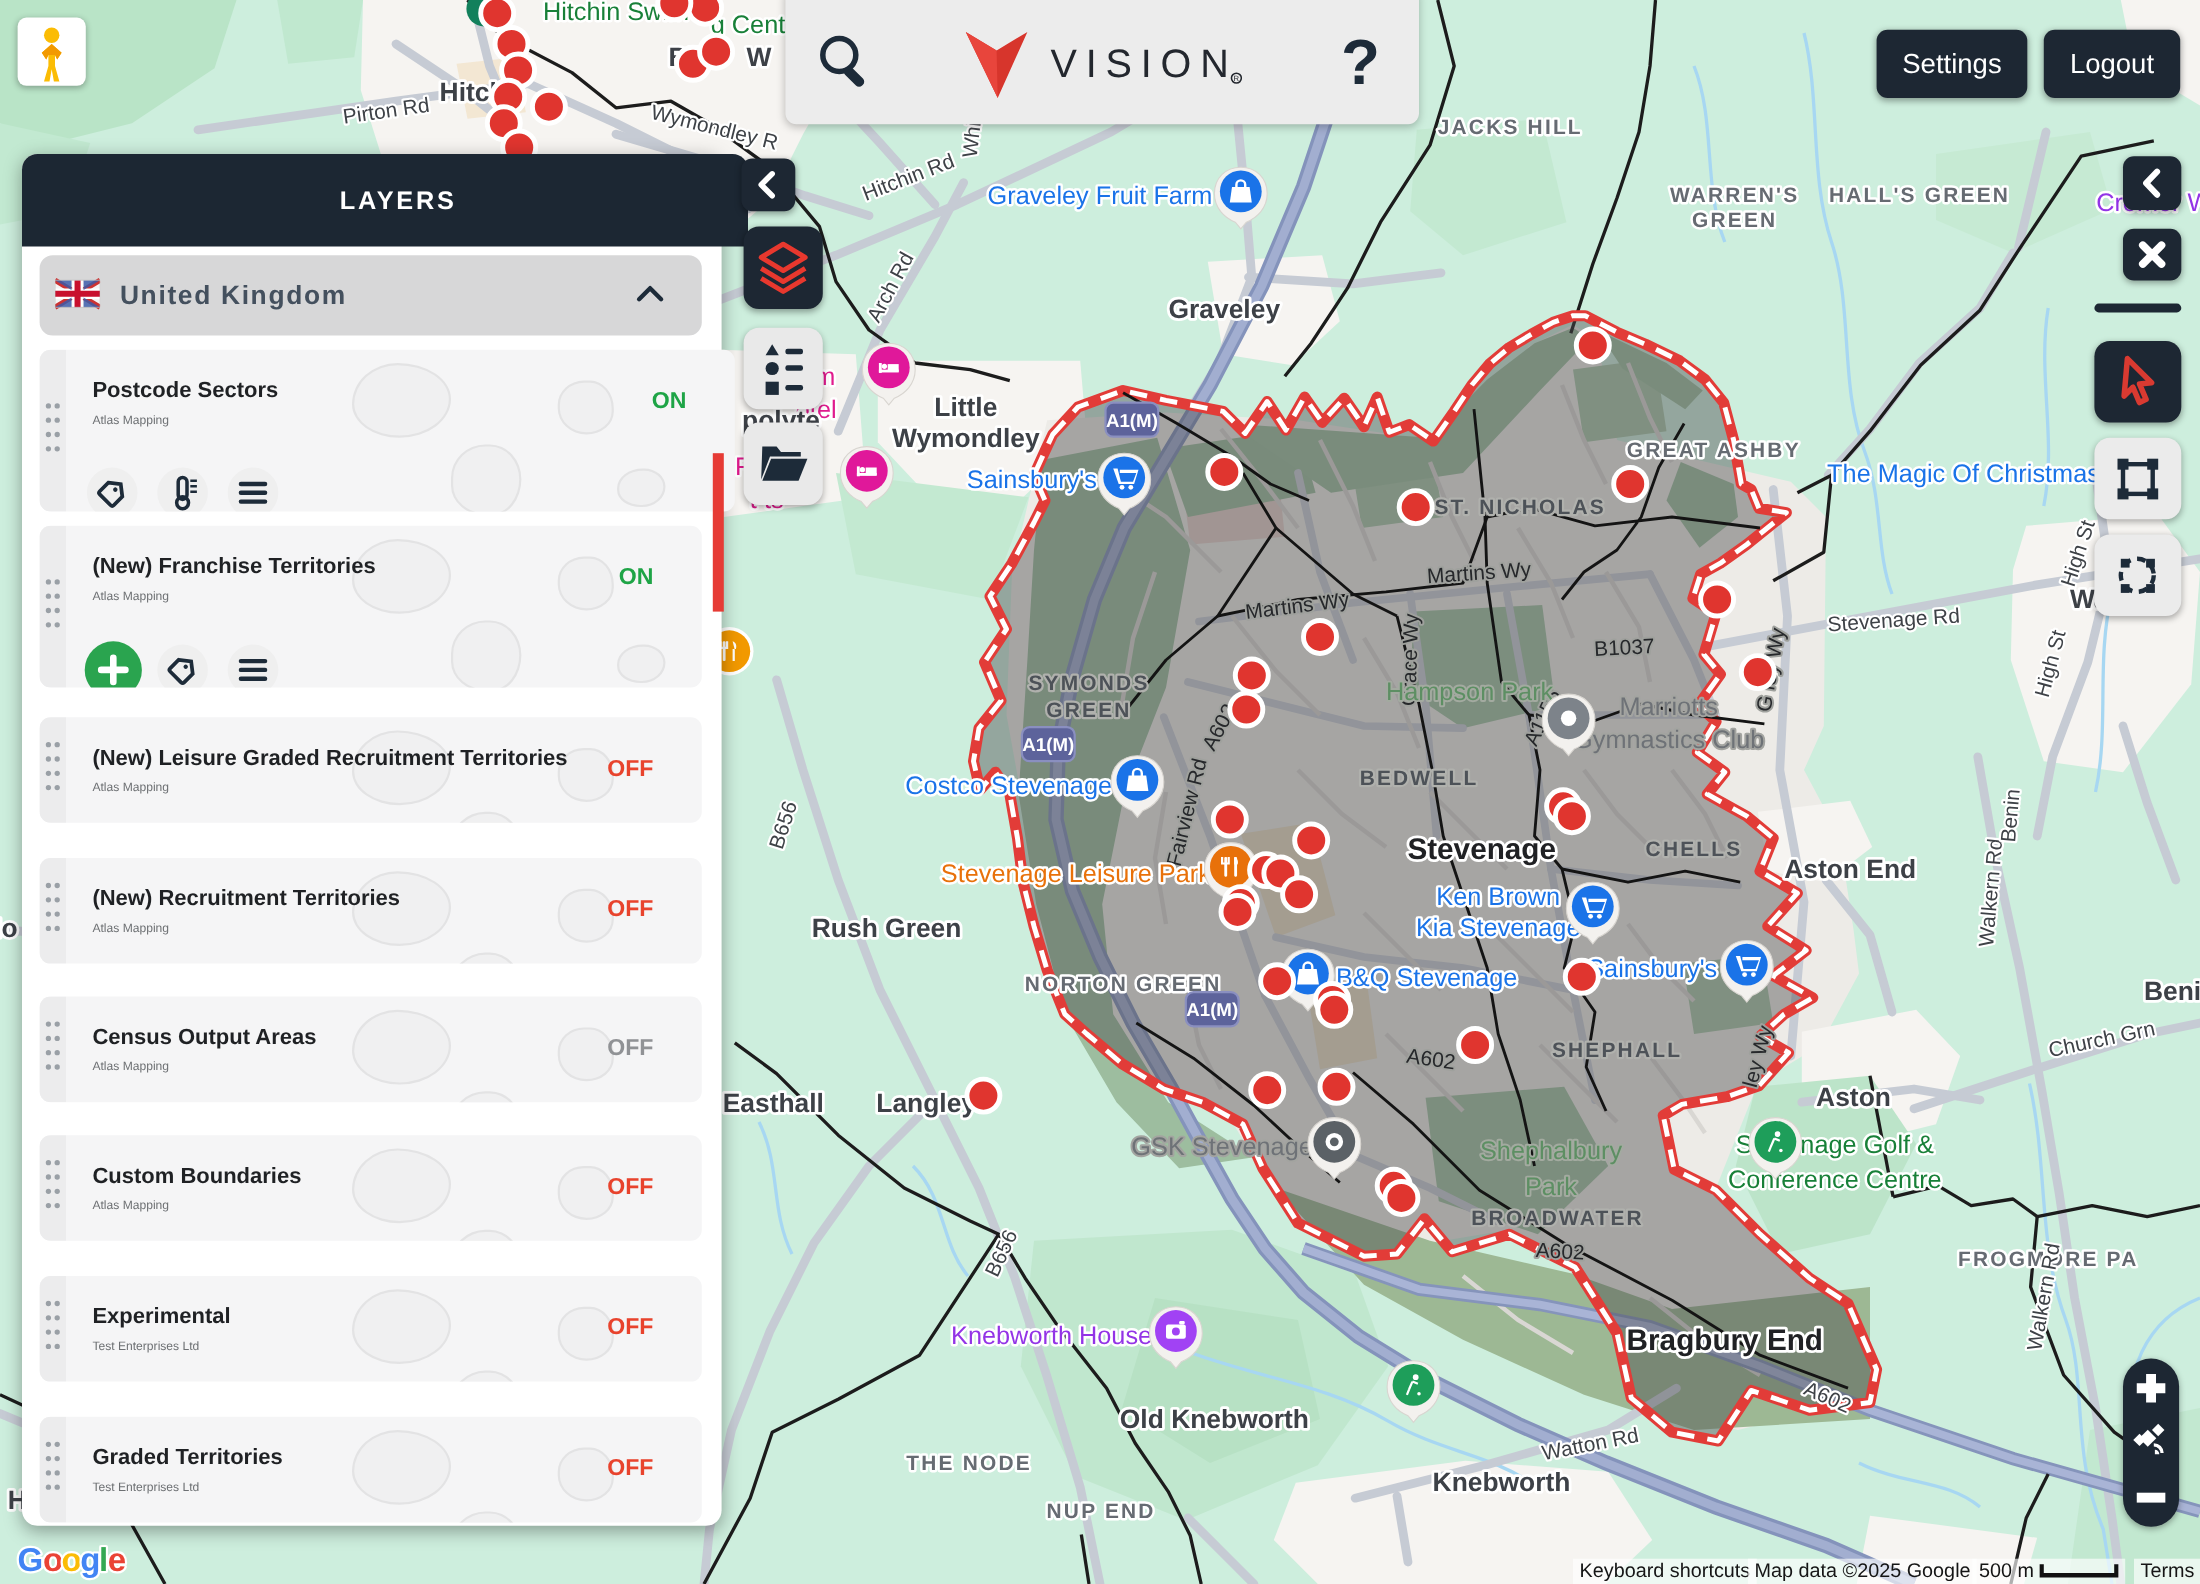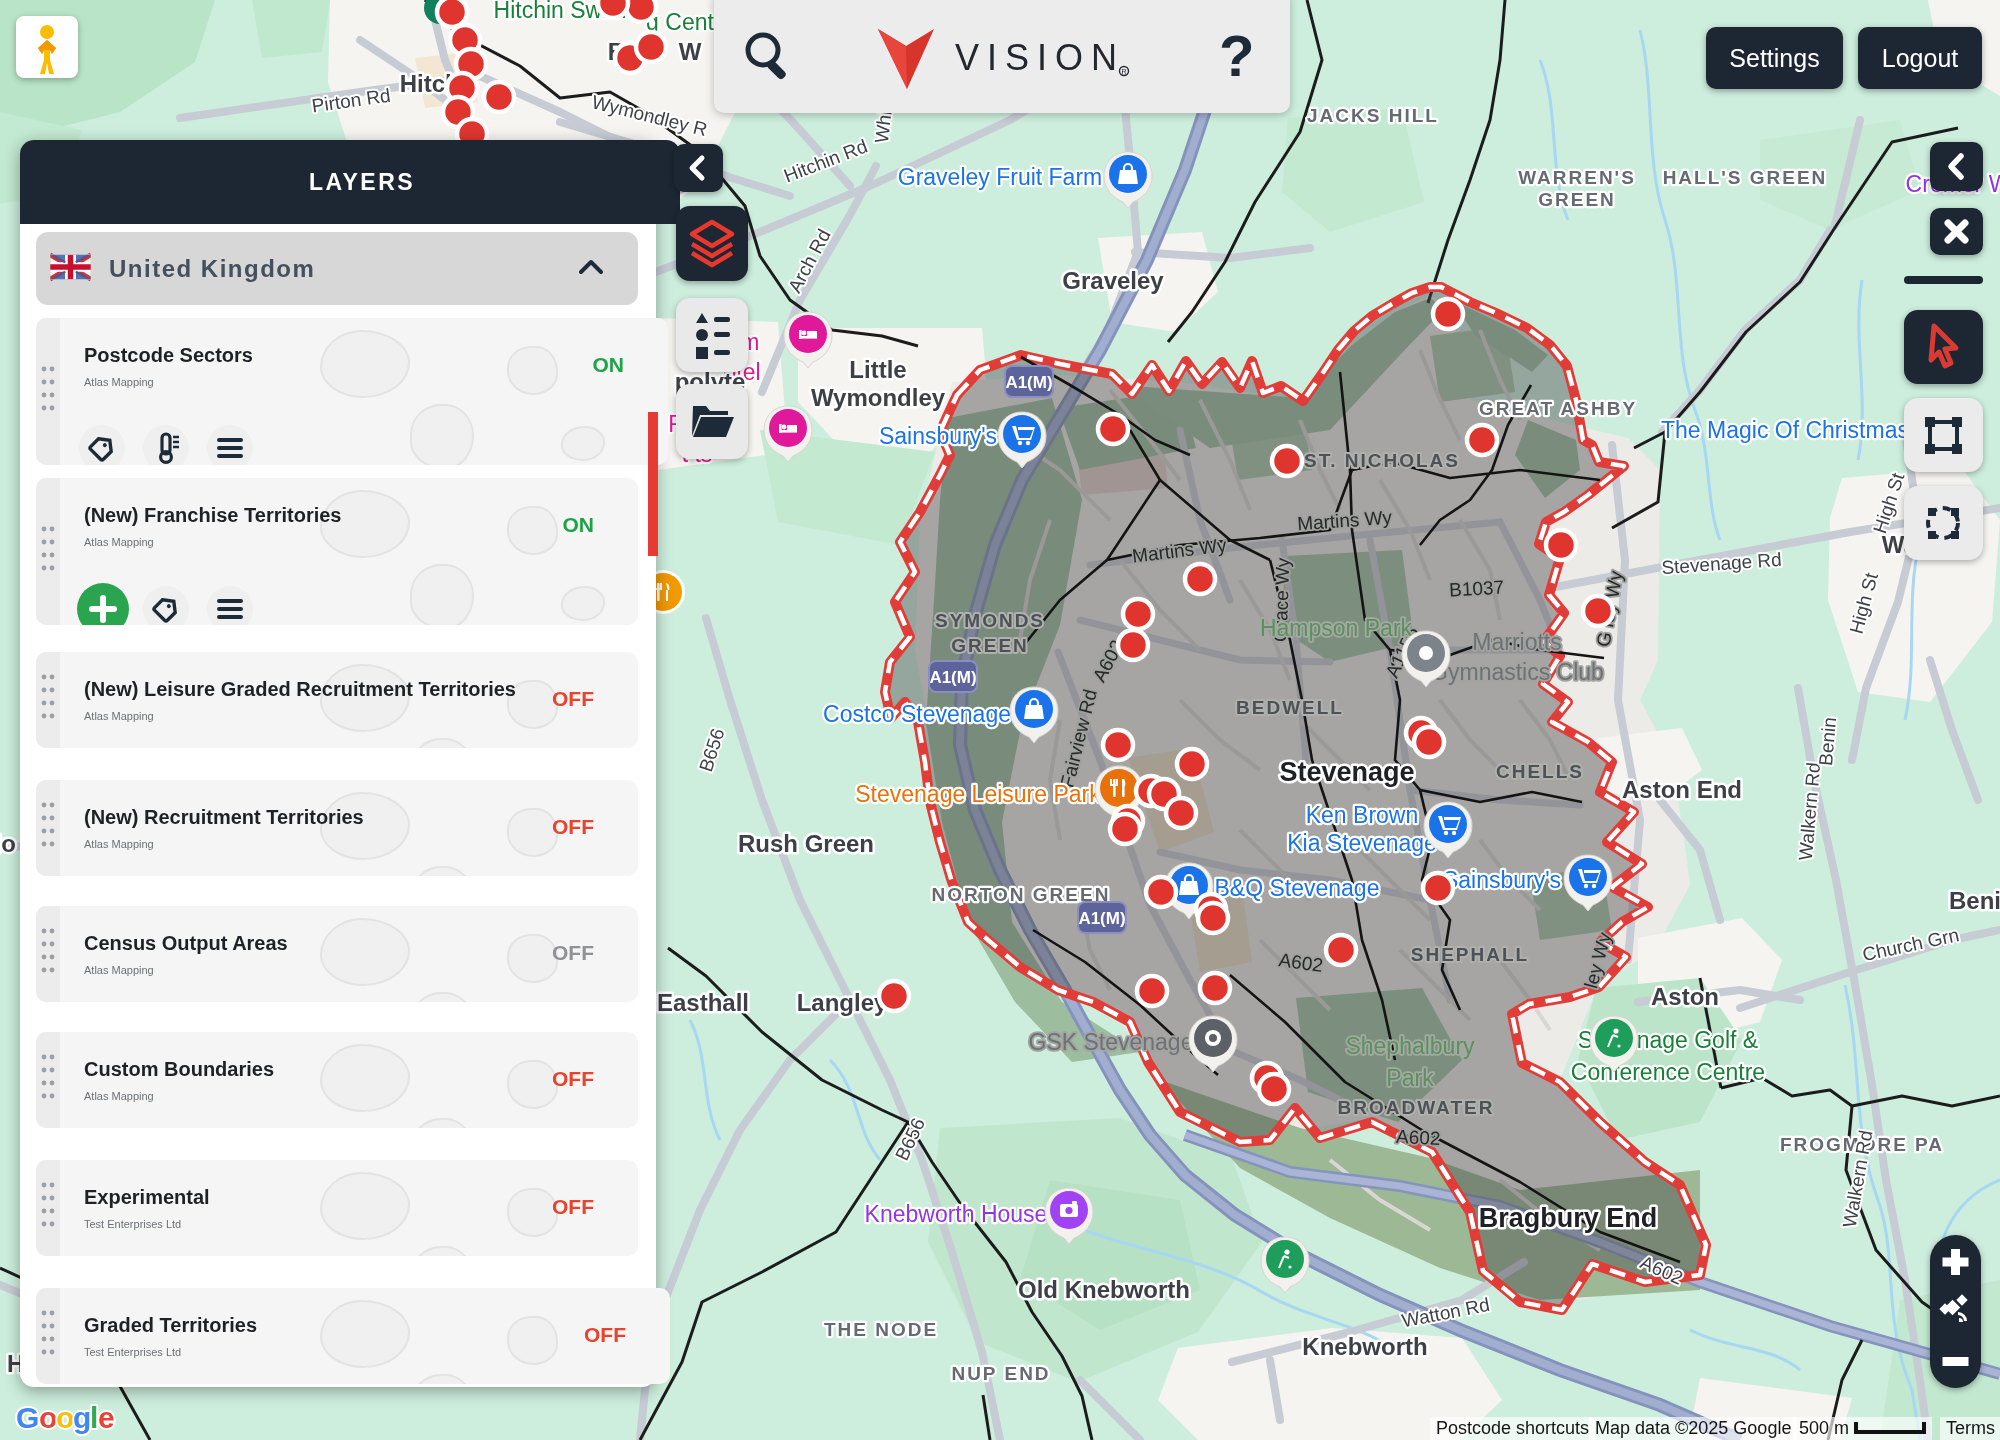--- a/index.html
+++ b/index.html
@@ -728,21 +728,21 @@
             <circle cx="3" cy="29" r="2.4"></circle>
             <circle cx="11" cy="29" r="2.4"></circle>
             <circle cx="3" cy="42" r="2.4"></circle>
             <circle cx="11" cy="42" r="2.4"></circle>
           </g>
         </svg>
     <div class="ctitle">Experimental</div>
     <div class="csub">Test Enterprises Ltd</div>
     <div class="cstatus st-off">OFF</div>
   </div>
-  <div class="card" style="top:1148px;height:96px;padding-left:32px;">
+  <div class="card" style="top:1148px;height:96px;">
     <div class="cardstrip"></div>
     <div class="blob b1"></div>
         <div class="blob b2"></div>
         <div class="blob b3"></div>
     <svg class="dots" viewBox="0 0 14 52">
           <g fill="#9aa0a6">
             <circle cx="3" cy="3" r="2.4"></circle>
             <circle cx="11" cy="3" r="2.4"></circle>
             <circle cx="3" cy="16" r="2.4"></circle>
             <circle cx="11" cy="16" r="2.4"></circle>
@@ -850,19 +850,19 @@
   <g font-family="Liberation Sans,sans-serif" font-size="30" font-weight="700" style="paint-order:stroke" stroke="#ffffff" stroke-width="4">
     <text x="2" y="30" fill="#4285F4">G</text>
     <text x="25" y="30" fill="#EA4335">o</text>
     <text x="42" y="30" fill="#FBBC05">o</text>
     <text x="59" y="30" fill="#4285F4">g</text>
     <text x="76" y="30" fill="#34A853">l</text>
     <text x="84" y="30" fill="#EA4335">e</text>
   </g>
 </svg>
 
-<div class="attr" style="left:1430px;">Postcode shortcuts</div>
+<div class="attr" style="left:1430px;">Keyboard shortcuts</div>
 <div class="attr" style="left:1589px;">Map data ©2025 Google</div>
 <div class="attr" style="left:1793px;">500 m <svg width="72" height="14" viewBox="0 0 72 14" style="vertical-align:-1px;">
         <path d="M2,1 V11 H70 V1" fill="none" stroke="#111" stroke-width="4"></path>
       </svg></div>
 <div class="attr" style="left:1940px;">Terms</div>
 </div>
 
 </body></html>

